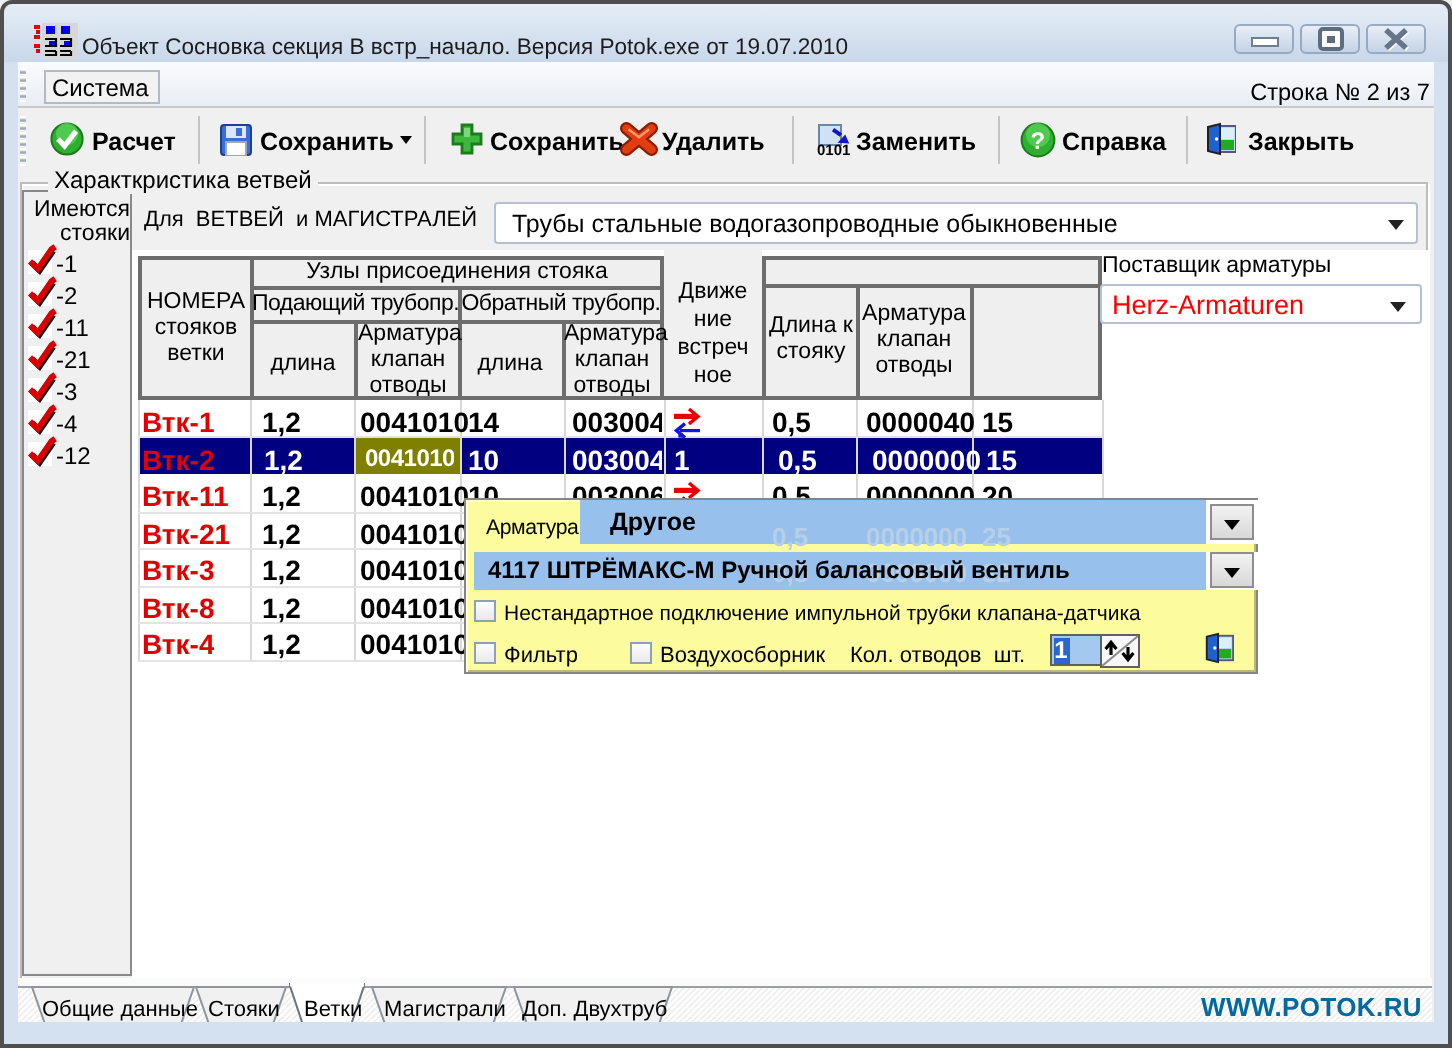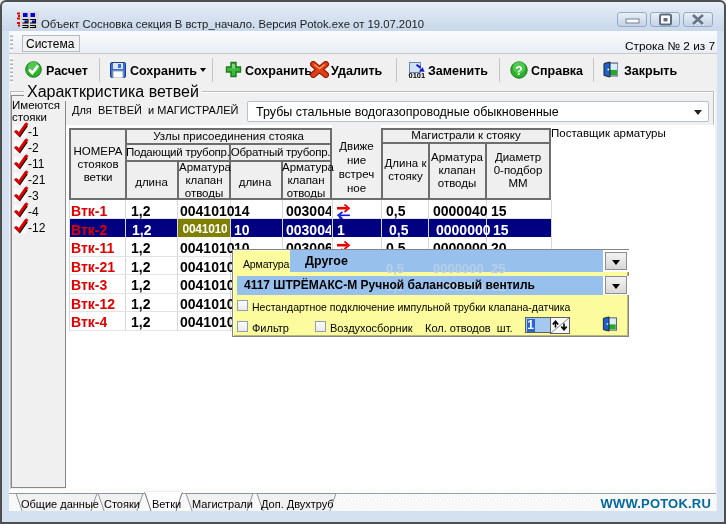--- a/index.html
+++ b/index.html
@@ -143,24 +143,24 @@
         <rect x="6" y="2" width="9" height="13" fill="#c8d4f0" stroke="#55557f"></rect>
         <rect x="7" y="3" width="7" height="5.5" fill="#d8f0fa"></rect>
         <rect x="7" y="9" width="7" height="5" fill="#22aa22"></rect>
         <path d="M1 2.5 L7 1 V16 L1 14.5 Z" fill="#1e62d0" stroke="#202020"></path>
         <circle cx="5.3" cy="8.5" r="0.9" fill="#fff"></circle>
       </svg>
   <div class="tbtxt" style="left:615px">Закрыть</div>
 </div>
 
 <div class="etched" style="left:10px;top:91px;width:704px;height:399px;"></div>
-<div class="abs" style="left:24px;top:83px;background:#f0f0f0;padding:0 3px;font-size:16px;z-index:5">Характкристика ветвей</div>
+<div class="abs" style="left:24px;top:83px;background:#f0f0f0;padding:0 3px;font-size:12px;z-index:5">Характкристика ветвей</div>
 
 <div id="stlist">
-  <div class="abs" style="left:0;right:0;top:3px;text-align:left;line-height:12px;font-size:11.5px">Имеются<br>стояки</div>
+  <div class="abs" style="left:0;right:0;top:3px;text-align:right;line-height:12px;font-size:11.5px">Имеются<br>стояки</div>
 </div>
 <div class="chk" style="left:14px;top:125px">
       <svg width="16" height="17" viewBox="0 0 16 17">
         <path d="M3 9.5 L6.8 13.2 L13.6 3.4" stroke="#111" stroke-width="3" fill="none"></path>
         <path d="M2 8.7 L5.9 12.5 L12.8 2.6 L14.6 1.4" stroke="#d80000" stroke-width="3" fill="none"></path>
       </svg>
     </div>
     <div class="abs" style="left:28px;top:125px">-1</div>
 <div class="chk" style="left:14px;top:141px">
       <svg width="16" height="17" viewBox="0 0 16 17">
@@ -236,26 +236,28 @@
 
 <div class="htx" style="left:71px;top:145px;width:54px;line-height:13px">НОМЕРА<br>стояков<br>ветки</div>
 <div class="htx" style="left:126px;top:130px;width:205px;">Узлы присоединения стояка</div>
 <div class="htx" style="left:126px;top:146px;width:103px;letter-spacing:-0.25px">Подающий трубопр.</div>
 <div class="htx" style="left:230px;top:146px;width:101px;letter-spacing:-0.25px">Обратный трубопр.</div>
 <div class="htx" style="left:126px;top:176px;width:51px;">длина</div>
 <div class="htx" style="left:179px;top:161px;width:50px;line-height:13px">Арматура<br>клапан<br>отводы</div>
 <div class="htx" style="left:230px;top:176px;width:50px;">длина</div>
 <div class="htx" style="left:282px;top:161px;width:48px;line-height:13px">Арматура<br>клапан<br>отводы</div>
 <div class="htx" style="left:332px;top:139px;width:49px;line-height:14px">Движе<br>ние<br>встреч<br>ное</div>
-<div class="htx" style="left:383px;top:129px;width:166px;">Магистрали к стояку</div>
 <div class="htx" style="left:383px;top:157px;width:45px;line-height:13px">Длина к<br>стояку</div>
 <div class="htx" style="left:429px;top:151px;width:56px;line-height:13px">Арматура<br>клапан<br>отводы</div>
-<div class="htx" style="left:487px;top:151px;width:62px;line-height:13px">Диаметр<br>0-подбор<br>ММ</div>
 
 <div class="abs" style="left:551px;top:127px;font-size:11.5px">Поставщик арматуры</div>
+<div class="combo" style="left:550px;top:142px;width:161px;height:20px;">
+  <div class="abs" style="left:5px;top:2px;font-size:13.5px;color:#f00;white-space:nowrap">Herz-Armaturen</div>
+  <div class="carr" style="right:7px;top:8px"></div>
+</div>
 
 <div id="rows">
 
 <div class="abs" style="left:69px;top:198px;width:482px;height:2px;background:#6d6d6d"></div>
 
 <div class="abs" style="left:69px;top:218.5px;width:482px;height:18.5px;background:#000080"></div>
 <div class="abs" style="left:177.5px;top:219px;width:52.5px;height:18px;background:#808000"></div>
 
 <div class="vline" style="left:69px;top:200px;height:130px"></div>
 <div class="vline" style="left:124.5px;top:200px;height:130px"></div>
@@ -316,21 +318,21 @@
 <div class="cell" style="left:386px;top:240px">0,5</div>
 <div class="cell" style="left:433px;top:240px">0000000</div>
 <div class="cell" style="left:491px;top:240px">20</div>
 
 <div class="cell red" style="left:71px;top:258.5px">Втк-21</div>
 <div class="cell" style="left:131px;top:258.5px">1,2</div>
 <div class="cell" style="left:180px;top:258.5px">0041010</div>
 <div class="cell red" style="left:71px;top:277px">Втк-3</div>
 <div class="cell" style="left:131px;top:277px">1,2</div>
 <div class="cell" style="left:180px;top:277px">0041010</div>
-<div class="cell red" style="left:71px;top:295.5px">Втк-12</div>
+<div class="cell red" style="left:71px;top:295.5px">Втк-8</div>
 <div class="cell" style="left:131px;top:295.5px">1,2</div>
 <div class="cell" style="left:180px;top:295.5px">0041010</div>
 <div class="cell red" style="left:71px;top:314px">Втк-4</div>
 <div class="cell" style="left:131px;top:314px">1,2</div>
 <div class="cell" style="left:180px;top:314px">0041010</div>
 </div>
 
 <div id="popup">
   <div class="abs" style="left:10px;top:8px;font-size:10.6px;letter-spacing:-0.2px">Арматура</div>
   <div class="bluefield" style="left:57px;top:0px;width:339px;height:22px"></div>

